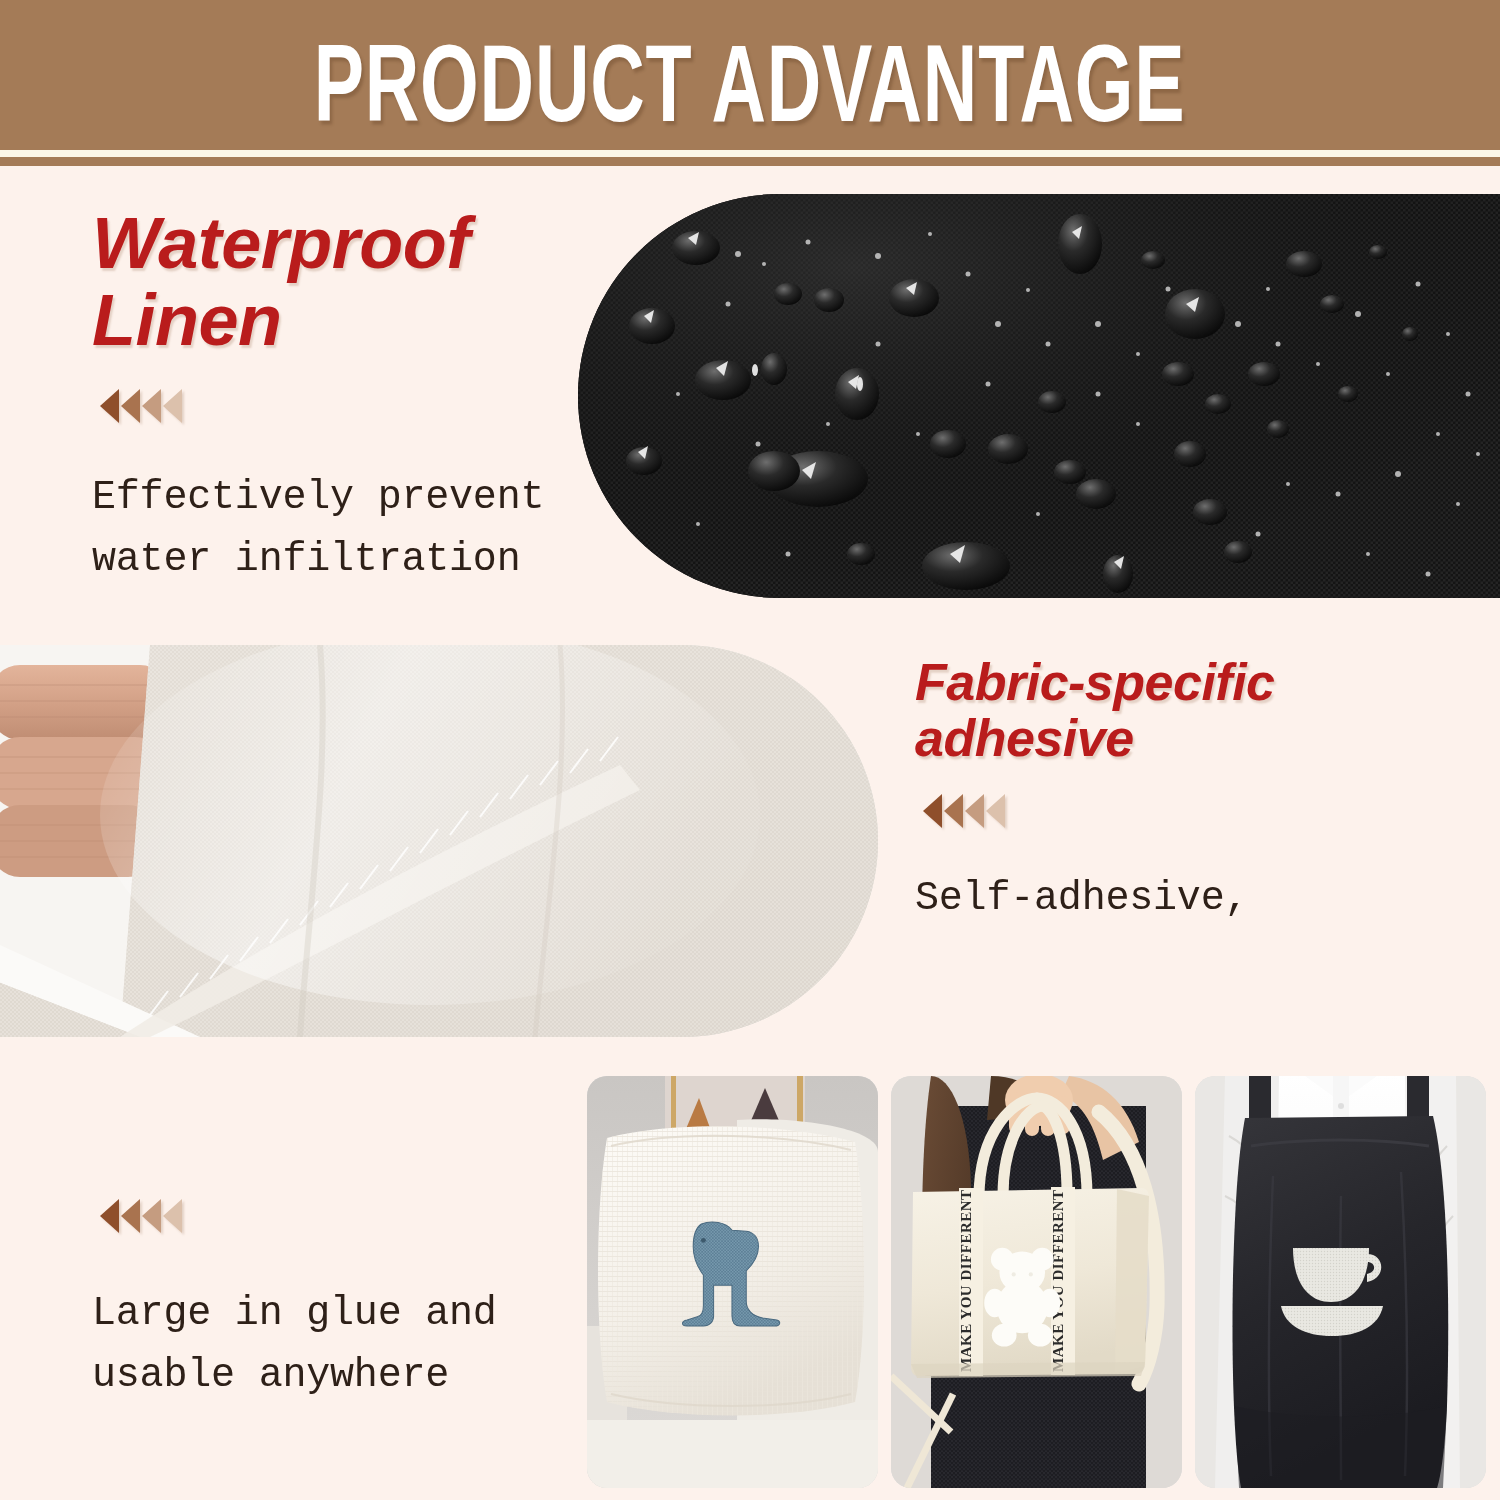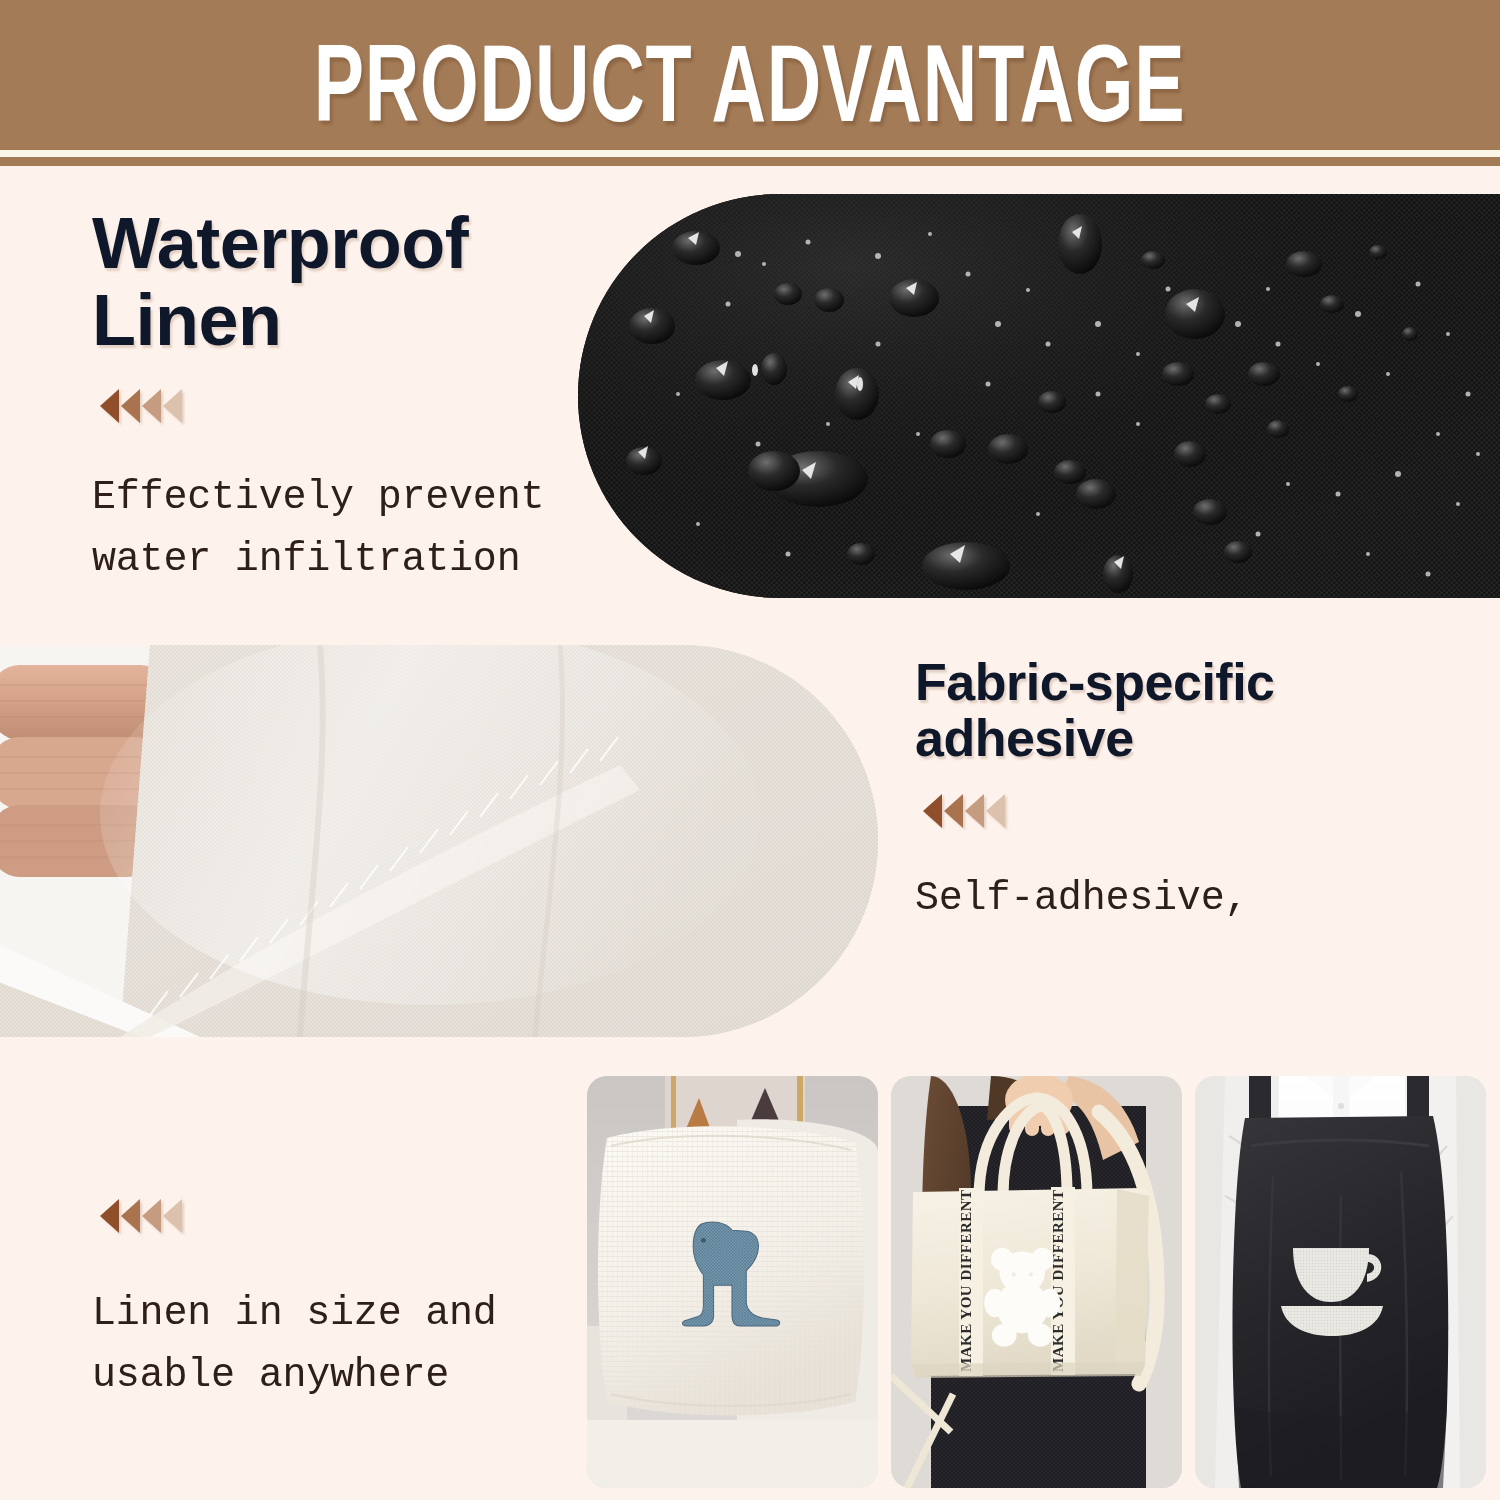--- a/index.html
+++ b/index.html
@@ -28,25 +28,26 @@
     text-shadow:3px 4px 3px rgba(90,55,30,0.30);
     white-space:nowrap;
   }
   .banner-underline{
     position:absolute; left:0; top:150px; width:1500px; height:7px;
     background:#FBF6E8;
   }
 
   
   .headline{
-    color:#0f172a;
+    color:#b91c1c;
     font-weight:bold;
     line-height:1.07;
     letter-spacing:-0.5px;
     text-shadow:2px 3px 2px rgba(140,95,65,0.22);
+    font-style:italic;
   }
   .subtext{
     color:#2E2018;
     font-size:40px;
     line-height:1.55;
     letter-spacing:-0.2px;
     font-family:Liberation Mono, monospace;
   }
 
   
@@ -338,21 +339,21 @@
 </div>
 
 <div class="sec3-text">
   <div class="chevrons sec3-chev">
     <span class="chev c1"></span>
       <span class="chev c2"></span>
       <span class="chev c3"></span>
       <span class="chev c4"></span>
   </div>
   <div class="subtext sec3-sub">
-    <div>Linen in size and</div>
+    <div>Large in glue and</div>
     <div>usable anywhere</div>
   </div>
 </div>
 
 <div class="photo-row">
 
   <div class="photo">
     <svg class="fill" viewBox="0 0 291 412" preserveAspectRatio="xMidYMid slice">
       <defs>
         <linearGradient id="wallg" x1="0" y1="0" x2="0" y2="1">

